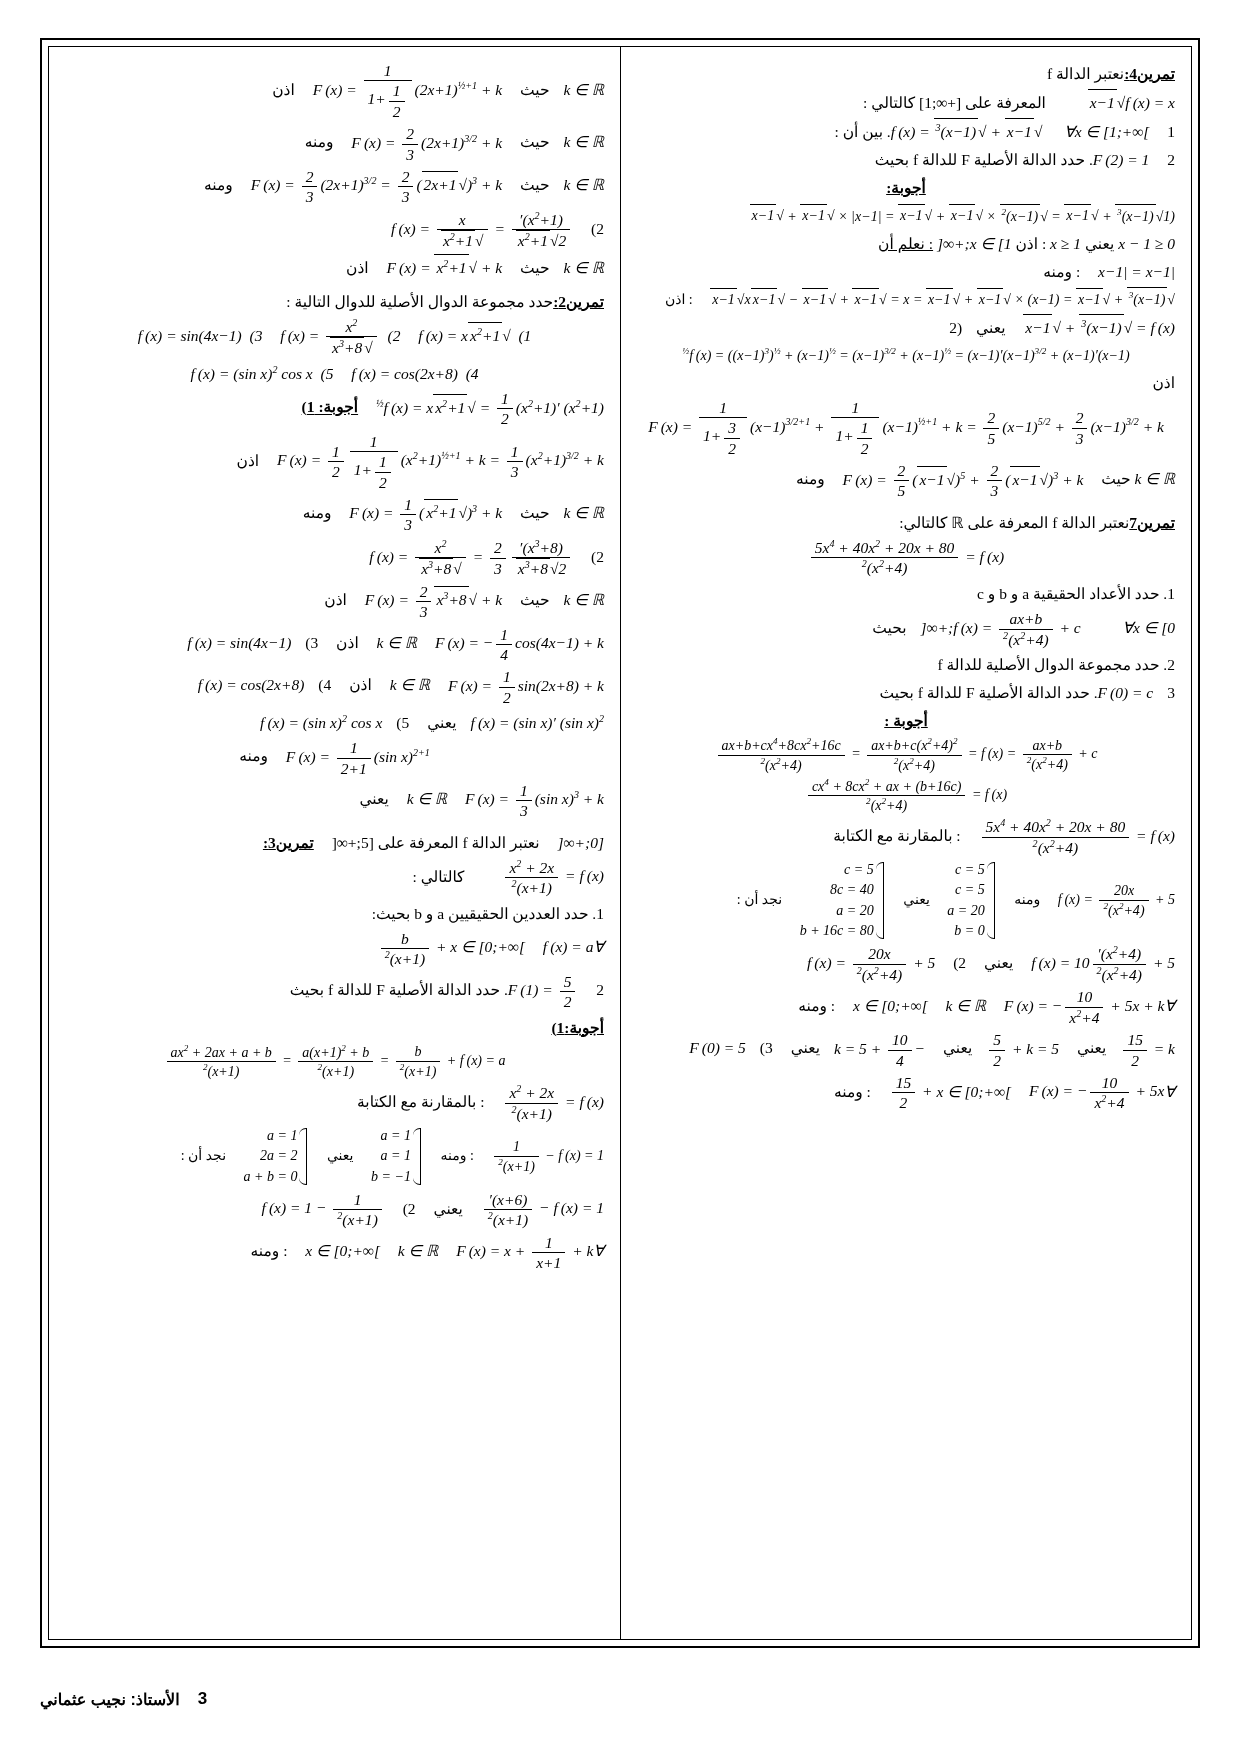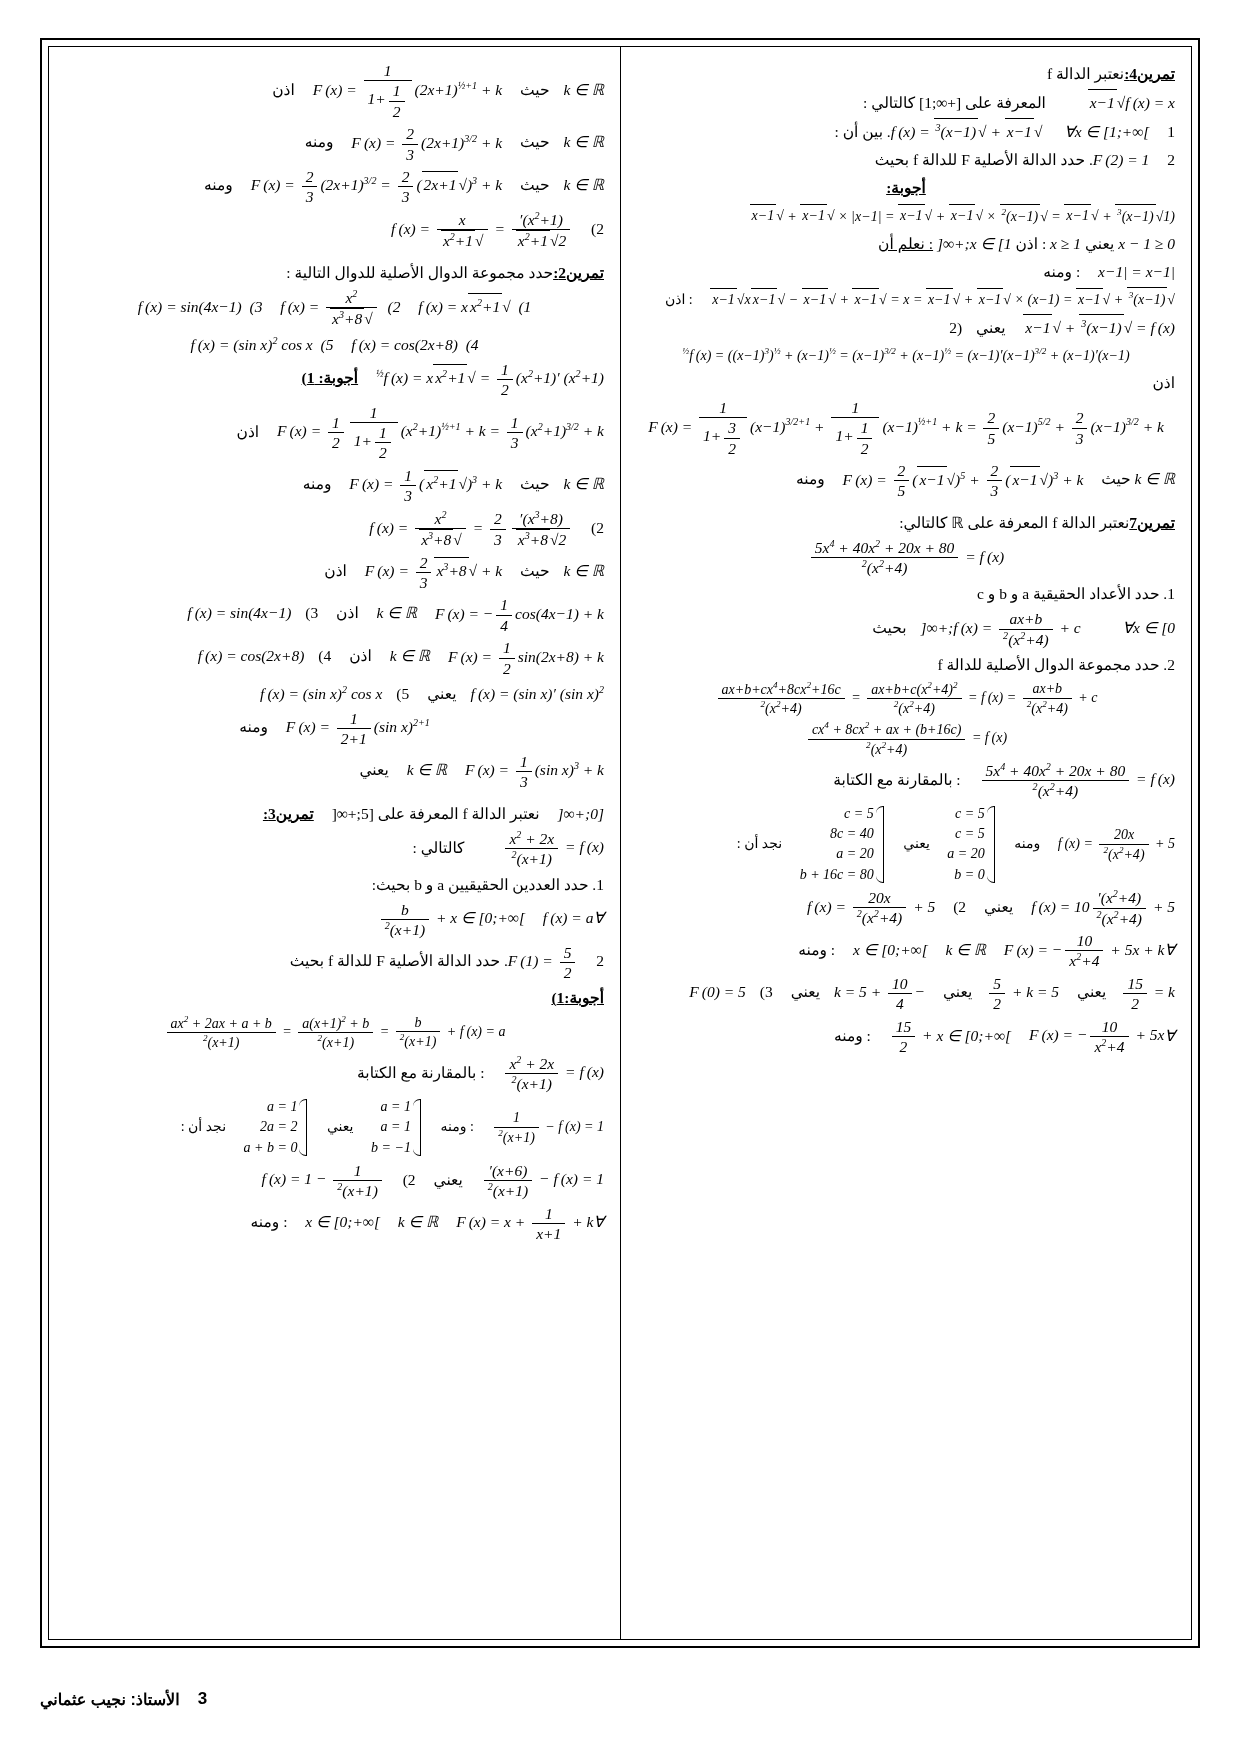--- a/index.html
+++ b/index.html
@@ -162,21 +162,27 @@
       <div class="line r">
         <span class="math">f (x) = <span class="frac"><span class="num">ax+b</span><span class="den">(x<sup>2</sup>+4)<sup>2</sup></span></span> + c</span>
         <span class="sp2"></span>
         <span class="math">∀x ∈ [0;+∞[</span><span class="sp"></span><span>بحيث</span>
       </div>
 
       <div class="line r">
         <span>2. حدد مجموعة الدوال الأصلية للدالة f</span>
       </div>
 
-
+      <div class="line r">
+        <span class="math">F (0) = c</span><span class="sp"></span><span>3. حدد الدالة الأصلية F للدالة f بحيث</span>
+      </div>
+
+      <div class="line c">
+        <span class="hdr">أجوبة :</span>
+      </div>
 
       <div class="line c math small">
         f (x) = <span class="frac"><span class="num">ax+b</span><span class="den">(x<sup>2</sup>+4)<sup>2</sup></span></span> + c = <span class="frac"><span class="num">ax+b+c(x<sup>2</sup>+4)<sup>2</sup></span><span class="den">(x<sup>2</sup>+4)<sup>2</sup></span></span> = <span class="frac"><span class="num">ax+b+cx<sup>4</sup>+8cx<sup>2</sup>+16c</span><span class="den">(x<sup>2</sup>+4)<sup>2</sup></span></span>
       </div>
 
       <div class="line c math small">
         f (x) = <span class="frac"><span class="num">cx<sup>4</sup> + 8cx<sup>2</sup> + ax + (b+16c)</span><span class="den">(x<sup>2</sup>+4)<sup>2</sup></span></span>
       </div>
 
       <div class="line r">
@@ -250,20 +256,25 @@
         <span class="math">k ∈ ℝ</span><span class="sp"></span><span>حيث</span><span class="sp"></span>
         <span class="math">F (x) = <span class="frac"><span class="num">2</span><span class="den">3</span></span>(2x+1)<sup>3/2</sup> = <span class="frac"><span class="num">2</span><span class="den">3</span></span>(<span class="sqrt"><span class="rad">√</span><span class="body">2x+1</span></span>)<sup>3</sup> + k</span>
         <span class="sp"></span><span>ومنه</span>
       </div>
 
       <div class="line r">
         <span class="math">f (x) = <span class="frac"><span class="num">x</span><span class="den"><span class="sqrt"><span class="rad">√</span><span class="body">x<sup>2</sup>+1</span></span></span></span> = <span class="frac"><span class="num">(x<sup>2</sup>+1)′</span><span class="den">2<span class="sqrt"><span class="rad">√</span><span class="body">x<sup>2</sup>+1</span></span></span></span></span>
         <span class="sp"></span><span>(2</span>
       </div>
 
+      <div class="line r">
+        <span class="math">k ∈ ℝ</span><span class="sp"></span><span>حيث</span><span class="sp"></span>
+        <span class="math">F (x) = <span class="sqrt"><span class="rad">√</span><span class="body">x<sup>2</sup>+1</span></span> + k</span>
+        <span class="sp"></span><span>اذن</span>
+      </div>
 
       <div class="line r gapt">
         <span class="hdr">تمرين2:</span><span>حدد مجموعة الدوال الأصلية للدوال التالية :</span>
       </div>
 
       <div class="line c math">
         f (x) = sin(4x−1)&nbsp; (3<span class="sp"></span>
         f (x) = <span class="frac"><span class="num">x<sup>2</sup></span><span class="den"><span class="sqrt"><span class="rad">√</span><span class="body">8+x<sup>3</sup></span></span></span></span>&nbsp; (2<span class="sp"></span>
         f (x) = x<span class="sqrt"><span class="rad">√</span><span class="body">x<sup>2</sup>+1</span></span>&nbsp; (1
       </div>

